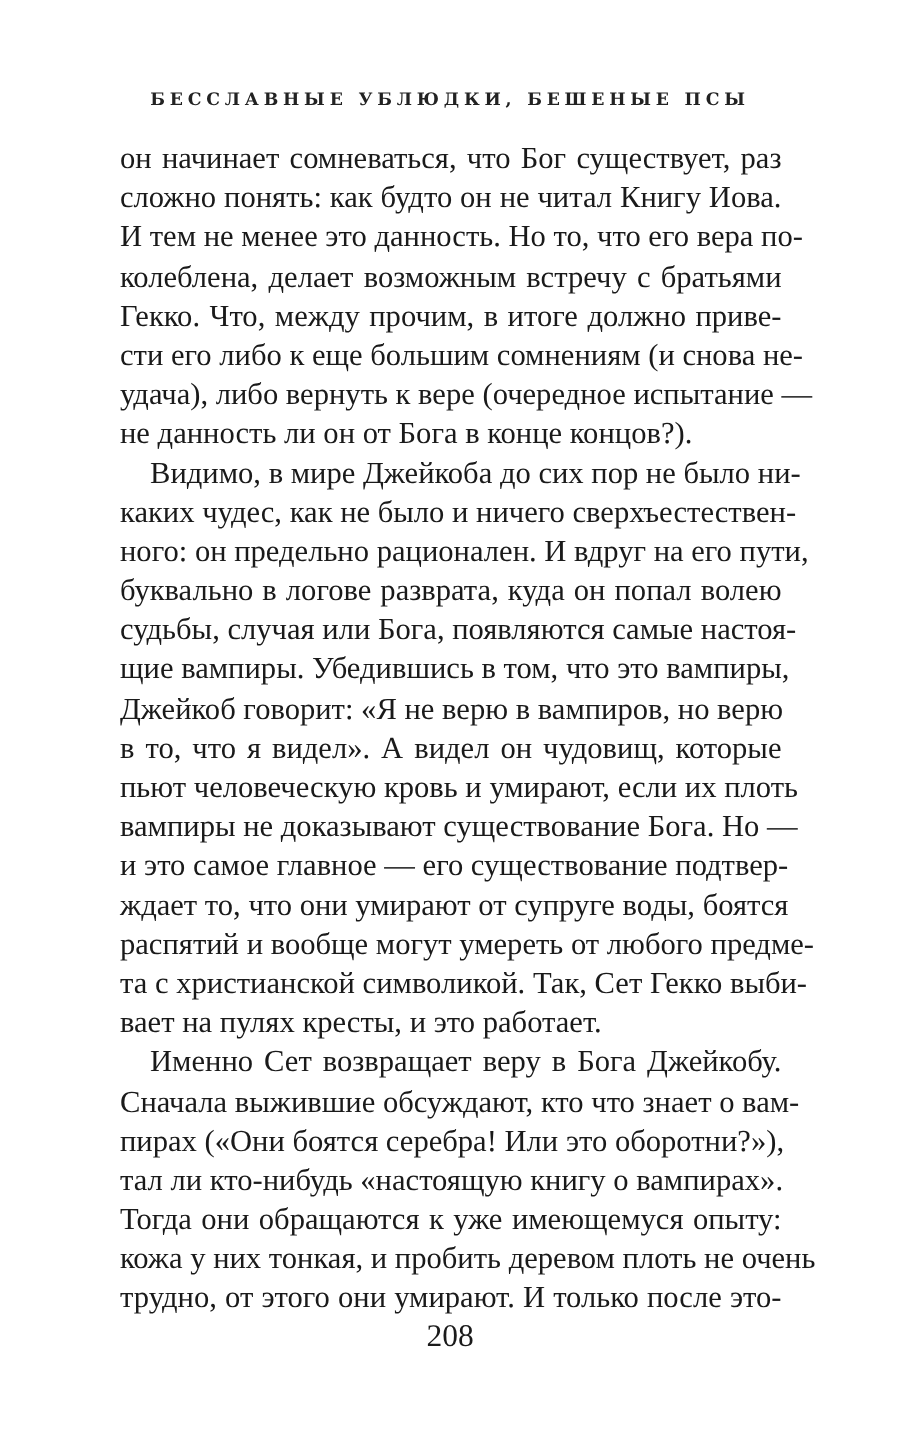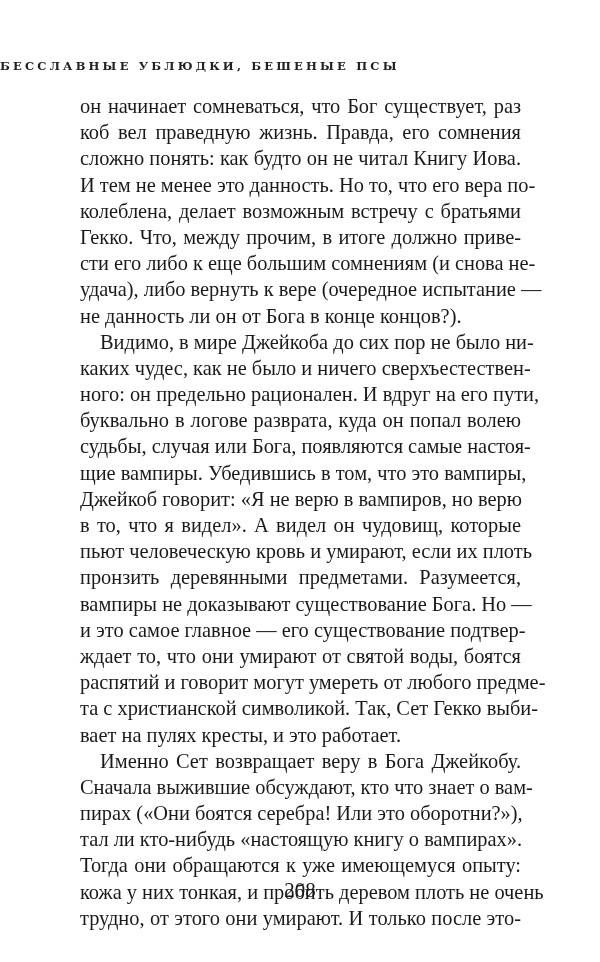--- a/index.html
+++ b/index.html
@@ -1,18 +1,18 @@
 <!DOCTYPE html>
 <html><head>
 <meta charset="utf-8">
 <style>
   html, body { margin: 0; padding: 0; background: #ffffff; }
   body { width: 600px; height: 962px; position: relative; overflow: hidden; color: #1a1a1a; }
   .running-head {
-    position: absolute; top: 59px; left: 0; width: 600px; 
+    position: absolute; top: 59px; left: 0; width: 600px; text-align: center;
     font-family: "DejaVu Serif", serif; font-size: 11.5px; letter-spacing: 3.2px;
     font-weight: bold; color: #222;
   }
   .body-text {
     position: absolute; top: 93px; left: 80px; width: 441px;
     font-family: "Liberation Serif", serif; font-size: 20.4px; line-height: 26.2px;
   }
   .line { display: block; white-space: nowrap; text-align: justify; text-align-last: justify; height: 26.2px; }
   .line.last { text-align-last: left; }
   .line.indent { padding-left: 20px; }
@@ -21,42 +21,40 @@
     font-family: "Liberation Serif", serif; font-size: 21px;
   }
 </style>
 </head>
 <body>
 
 <div class="running-head">БЕССЛАВНЫЕ УБЛЮДКИ, БЕШЕНЫЕ ПСЫ</div>
 
 <div class="body-text">
   <span class="line">он начинает сомневаться, что Бог существует, раз</span>
-  <span class="line">коб вел праведную жизнь. Правда, его сомнения</span>
   <span class="line">сложно понять: как будто он не читал Книгу Иова.</span>
   <span class="line">И тем не менее это данность. Но то, что его вера по-</span>
   <span class="line">колеблена, делает возможным встречу с братьями</span>
   <span class="line">Гекко. Что, между прочим, в итоге должно приве-</span>
   <span class="line">сти его либо к еще большим сомнениям (и снова не-</span>
   <span class="line">удача), либо вернуть к вере (очередное испытание —</span>
   <span class="line last">не данность ли он от Бога в конце концов?).</span>
   <span class="line indent">Видимо, в мире Джейкоба до сих пор не было ни-</span>
   <span class="line">каких чудес, как не было и ничего сверхъестествен-</span>
   <span class="line">ного: он предельно рационален. И вдруг на его пути,</span>
   <span class="line">буквально в логове разврата, куда он попал волею</span>
   <span class="line">судьбы, случая или Бога, появляются самые настоя-</span>
   <span class="line">щие вампиры. Убедившись в том, что это вампиры,</span>
   <span class="line">Джейкоб говорит: «Я не верю в вампиров, но верю</span>
   <span class="line">в то, что я видел». А видел он чудовищ, которые</span>
   <span class="line">пьют человеческую кровь и умирают, если их плоть</span>
-  <span class="line">пронзить деревянными предметами. Разумеется,</span>
   <span class="line">вампиры не доказывают существование Бога. Но —</span>
   <span class="line">и это самое главное — его существование подтвер-</span>
-  <span class="line">ждает то, что они умирают от святой воды, боятся</span>
-  <span class="line">распятий и говорит могут умереть от любого предме-</span>
+  <span class="line">ждает то, что они умирают от супруге воды, боятся</span>
+  <span class="line">распятий и вообще могут умереть от любого предме-</span>
   <span class="line">та с христианской символикой. Так, Сет Гекко выби-</span>
   <span class="line last">вает на пулях кресты, и это работает.</span>
   <span class="line indent">Именно Сет возвращает веру в Бога Джейкобу.</span>
   <span class="line">Сначала выжившие обсуждают, кто что знает о вам-</span>
   <span class="line">пирах («Они боятся серебра! Или это оборотни?»),</span>
   <span class="line">тал ли кто-нибудь «настоящую книгу о вампирах».</span>
   <span class="line">Тогда они обращаются к уже имеющемуся опыту:</span>
   <span class="line">кожа у них тонкая, и пробить деревом плоть не очень</span>
   <span class="line">трудно, от этого они умирают. И только после это-</span>
 

